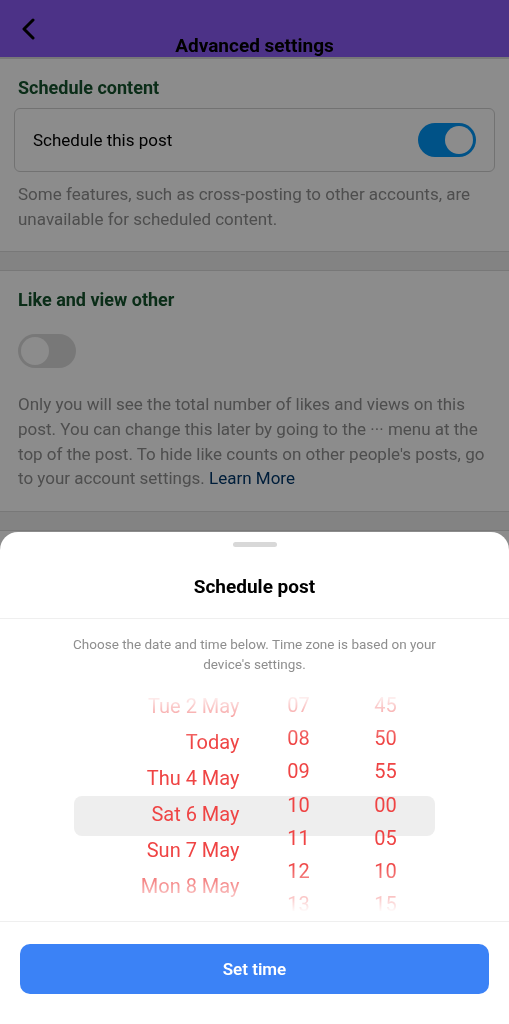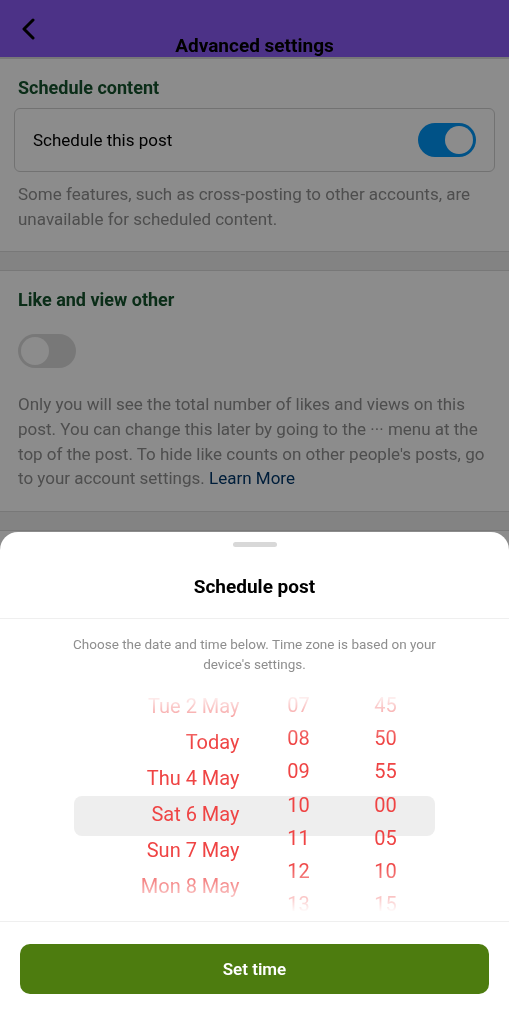--- a/index.html
+++ b/index.html
@@ -204,21 +204,21 @@
     .fade-top { top: 0; background: linear-gradient(#fff 15%, rgba(255,255,255,0)); }
     .fade-bottom { bottom: 0; background: linear-gradient(rgba(255,255,255,0), #fff 85%); }
 
     .sheet-footer {
       border-top: 1px solid #efefef;
       padding: 22px 20px 30px 20px;
     }
     .primary-btn {
       width: 100%;
       height: 50px;
-      background: #4d7c0f;
+      background: #3b82f6;
       color: #fff;
       border: none;
       border-radius: 10px;
       font-size: 17px;
       font-weight: 600;
       cursor: pointer;
     }
   </style>
 </head>
 <body>

